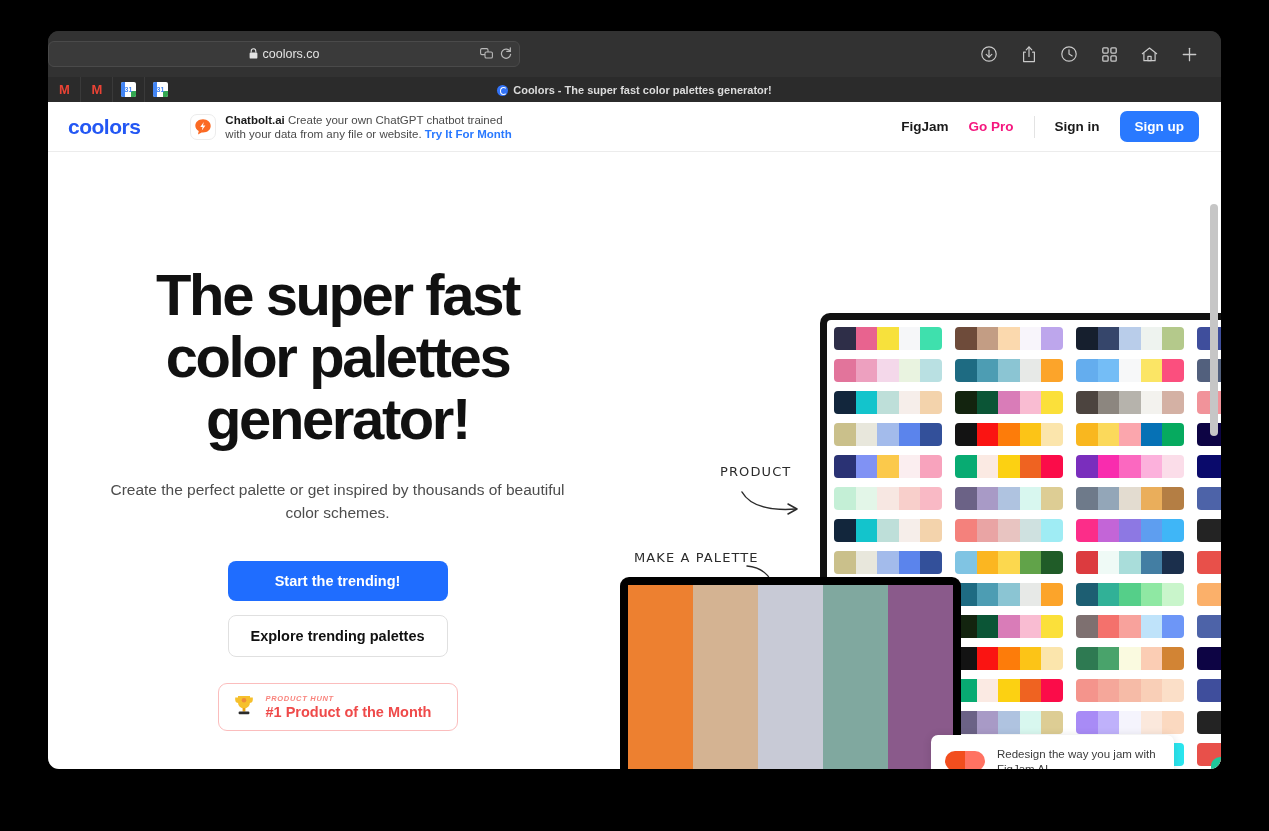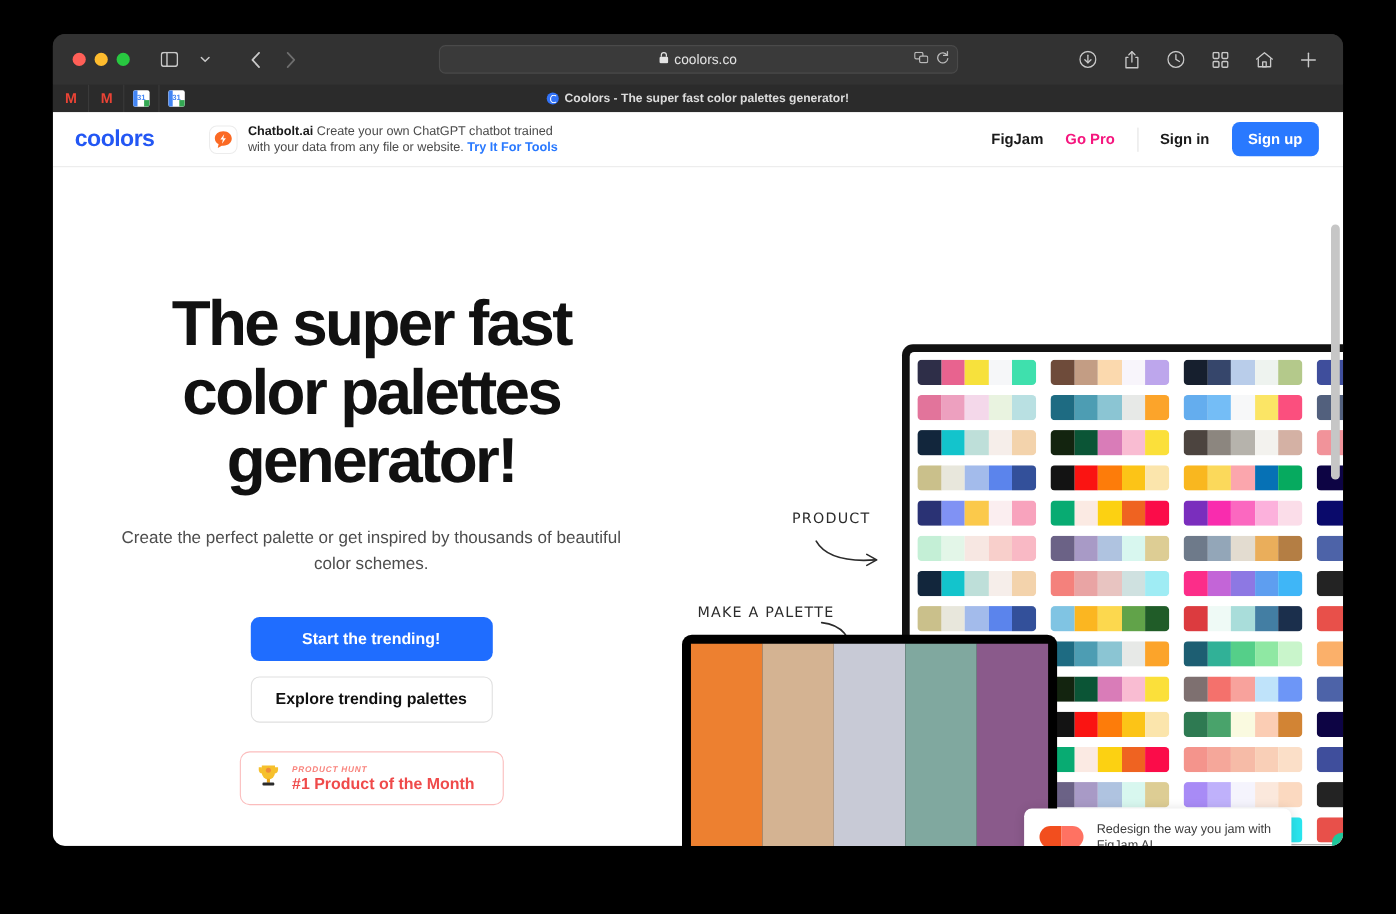--- a/index.html
+++ b/index.html
@@ -41,21 +41,21 @@
     width: 28px; height: 24px;
     display: flex; align-items: center; justify-content: center;
     color: #c9c9c9;
   }
   .tb-btn svg { display: block; }
   .tb-btn.dim { color: #6e6e6e; }
 
   #urlwrap {
     position: absolute;
     left: 0; right: 0;
-    display: flex; justify-content: center;
+    display: flex; 
     pointer-events: none;
   }
   #urlbar {
     pointer-events: auto;
     position: relative;
     width: 472px; height: 26px;
     background: #3a3a3a;
     border: 1px solid #4a4a4a;
     border-radius: 6px;
     display: flex; align-items: center; justify-content: center;
@@ -490,21 +490,21 @@
         <div id="promo-icon">
           <svg width="18" height="18" viewBox="0 0 18 18">
             <path d="M9 1.3 C4.4 1.3 1.3 4.2 1.3 7.8 C1.3 10 2.6 11.9 4.7 13 L4 16.5 L7.6 14.4 C8 14.45 8.5 14.5 9 14.5 C13.6 14.5 16.7 11.6 16.7 8 C16.7 4.3 13.6 1.3 9 1.3 Z" fill="#fb6a24"></path>
             <polygon points="9.8,4 6.3,8.9 8.6,8.9 7.8,12.6 11.4,7.6 9,7.6" fill="#fff"></polygon>
           </svg>
         </div>
         <div id="promo-text">
           <b>Chatbolt.ai</b>
           <span>Create your own ChatGPT chatbot trained</span><br>
           <span>with your data from any file or website.</span>
-          <span class="cta">Try It For Tools</span>
+          <span class="cta">Try It For Month</span>
         </div>
       </div>
 
       <div id="site-nav">
         <span class="nav-link">FigJam</span>
         <span class="nav-pro">Go Pro</span>
         <span id="nav-div"></span>
         <span class="nav-link">Sign in</span>
         <span id="signup-btn">Sign up</span>
       </div>

